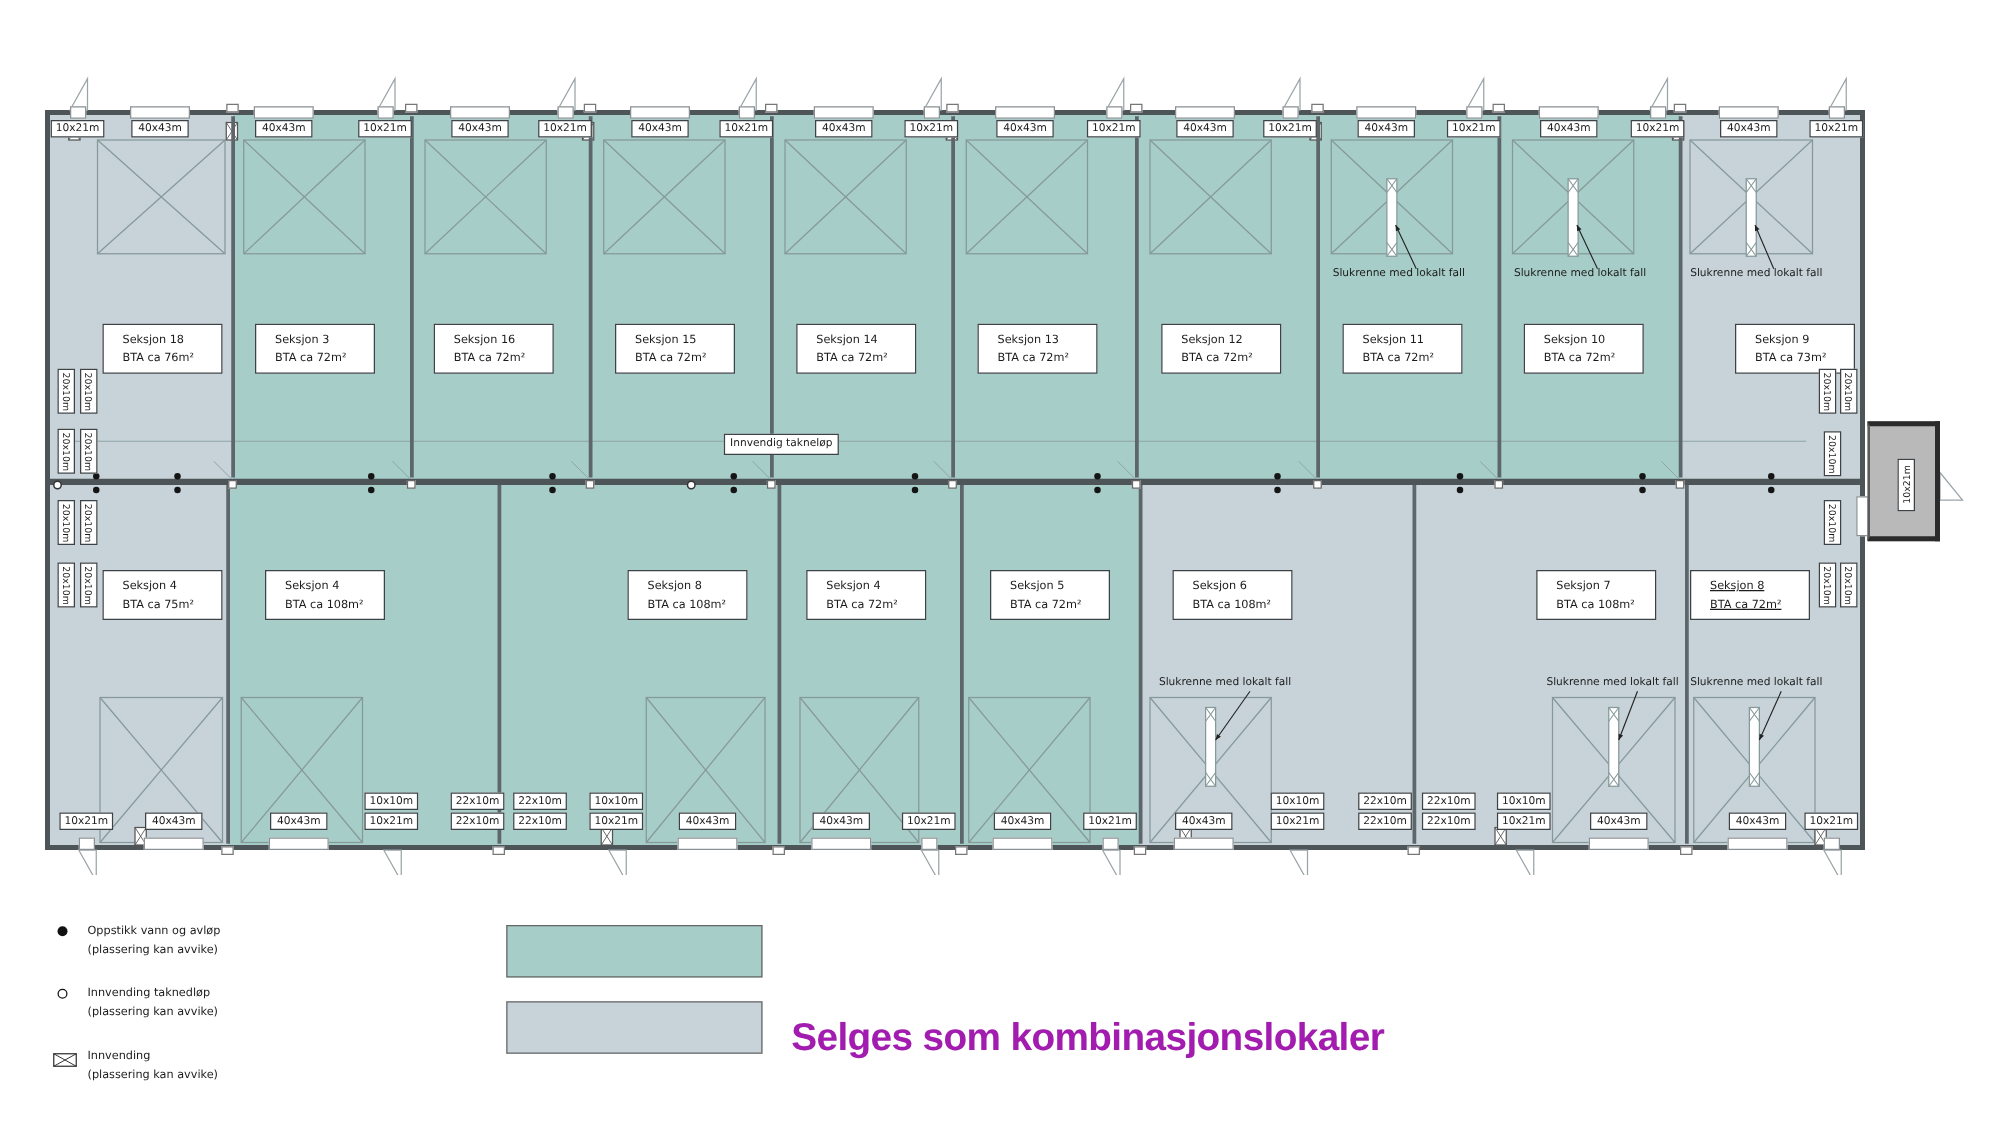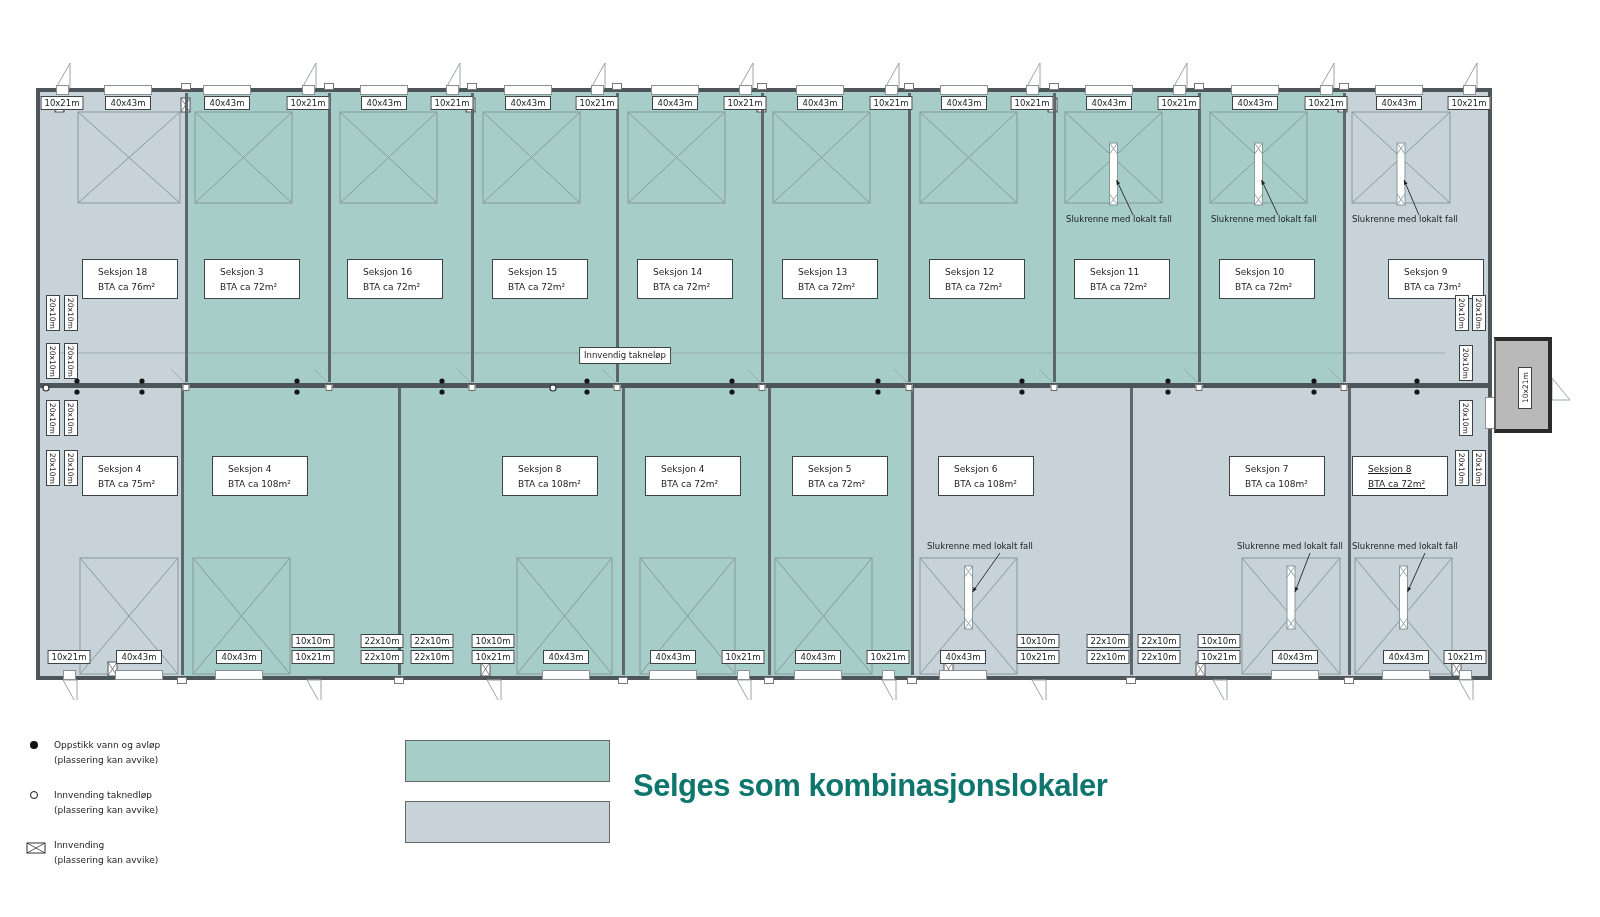--- a/index.html
+++ b/index.html
@@ -21,21 +21,21 @@
   .tab{position:absolute;background:#fff;border:1px solid #777;width:10px;height:7px;box-sizing:border-box;
       transform:translateX(-50%);z-index:5;}
   .post{position:absolute;background:#fff;border:1px solid #666;width:7px;height:7px;box-sizing:border-box;
       transform:translateX(-50%);z-index:6;}
   .note{position:absolute;background:#fff;border:1px solid #3c4246;font-size:8.5px;line-height:14px;height:15px;
       padding:0 4px;white-space:nowrap;transform:translateX(-50%);z-index:8;}
   .annex{position:absolute;left:1494px;top:337px;width:58px;height:96px;background:#b9b9b9;
       border:4px solid #2b2b2b;border-left:2px solid #5a5a5a;box-sizing:border-box;z-index:7;}
   .annex .side{left:29px;top:26px;height:42px;transform:translateX(-50%) rotate(180deg);}
   
-  #legend-items{position:absolute;left:28px;top:738px;font-size:9px;line-height:15px;}
+  #legend-items{position:absolute;left:44px;top:738px;font-size:9px;line-height:15px;}
   .li-row{position:relative;margin-bottom:20px;padding-left:26px;min-height:26px;}
   .li-label{display:block;}
   .li-note{display:block;}
   .sym{position:absolute;left:2px;top:3px;}
   .sym-dot{width:8px;height:8px;border-radius:50%;background:#111;}
   .sym-odot{width:8px;height:8px;border-radius:50%;background:#fff;border:1.4px solid #111;box-sizing:border-box;}
   .sym-box{left:-2px;top:4px;}
   .swatch{position:absolute;left:405px;width:205px;height:42px;border:1px solid #666;box-sizing:border-box;}
   .cat-title{position:absolute;left:633px;font-family:"Liberation Sans",sans-serif;font-weight:bold;
       font-size:31px;letter-spacing:-0.5px;white-space:nowrap;}
@@ -494,15 +494,15 @@
           </svg>
       </span>
       <span class="li-label">Innvending</span>
       <span class="li-note">(plassering kan avvike)</span>
     </div>
   </div>
 
   <div class="swatch" style="top: 740px; background: rgb(166, 205, 199);"></div>
 
   <div class="swatch" style="top: 801px; background: rgb(199, 211, 217);"></div>
-  <div class="cat-title" style="top: 768px; color: #0f766e;">Selges som kombinasjonslokaler</div>
+  <div class="cat-title" style="top: 812px; color: #a21caf;">Selges som kombinasjonslokaler</div>
 
 </div>
 
 </body></html>

